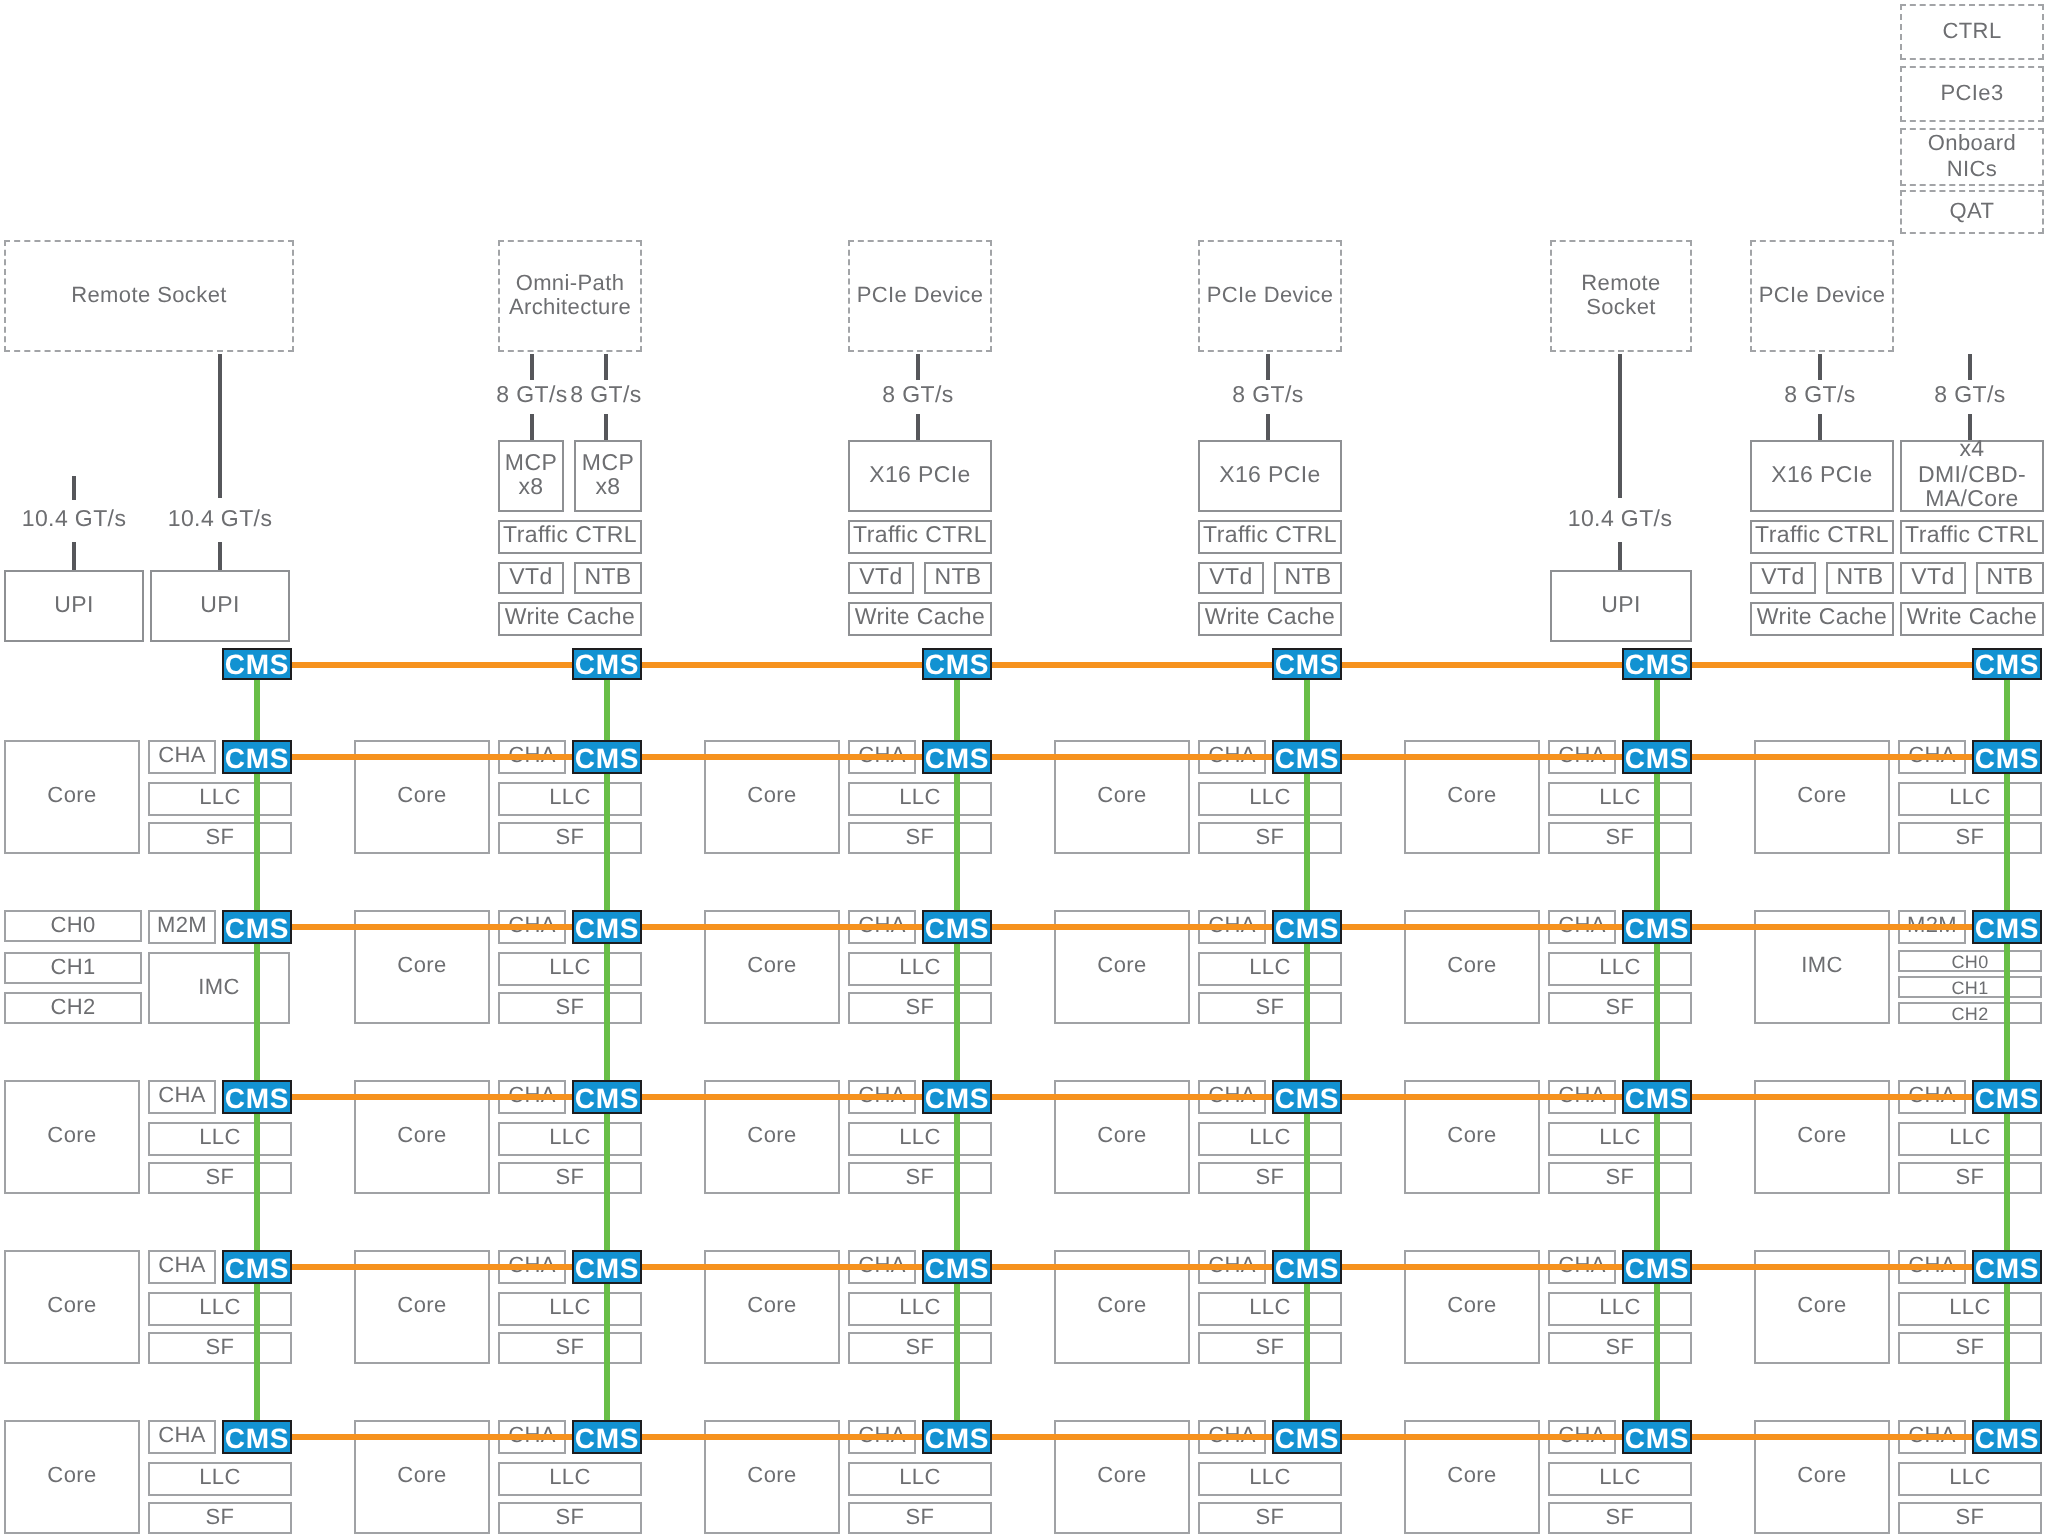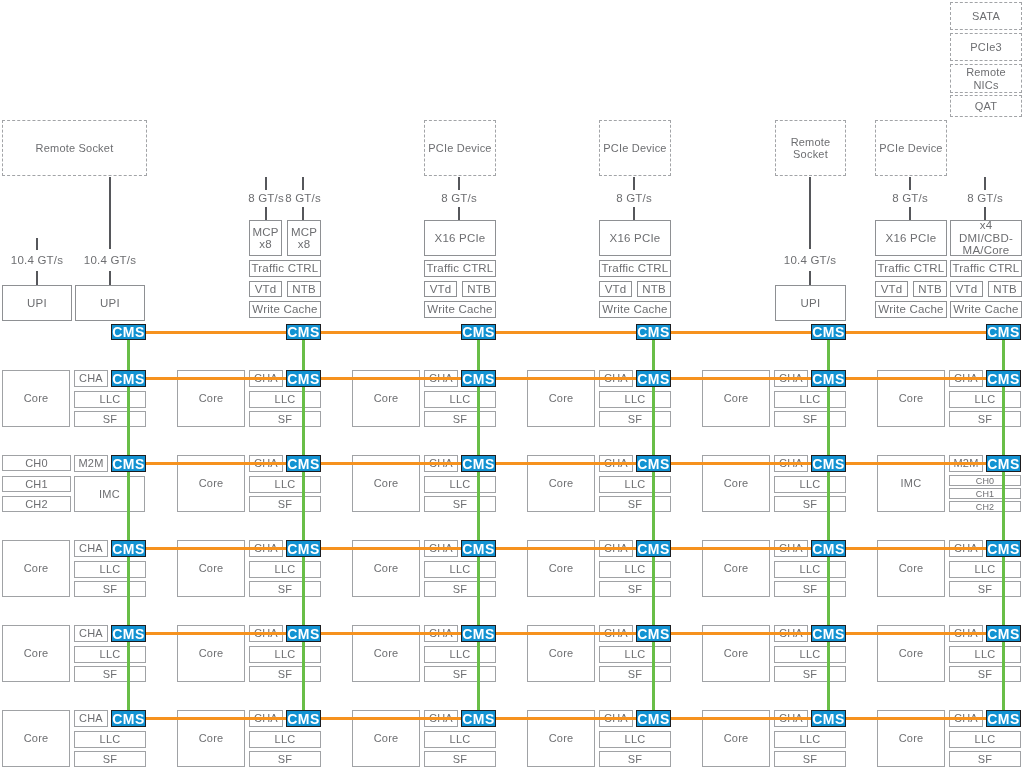--- a/index.html
+++ b/index.html
@@ -36,20 +36,21 @@
 <div id="diagram">
     <div class="box dashed" style="left: 2px; top: 120px; width: 145px; height: 56px;">Remote Socket</div>
     <div class="vlink" style="left: 109px; top: 177px; height: 72px;"></div>
     <div class="vlink" style="left: 36px; top: 238px; height: 12px;"></div>
     <div class="lbl" style="left: 37px; top: 254px;">10.4 GT/s</div>
     <div class="lbl" style="left: 110px; top: 254px;">10.4 GT/s</div>
     <div class="vlink" style="left: 36px; top: 271px; height: 14px;"></div>
     <div class="vlink" style="left: 109px; top: 271px; height: 14px;"></div>
     <div class="box io" style="left: 2px; top: 285px; width: 70px; height: 36px;">UPI</div>
     <div class="box io" style="left: 75px; top: 285px; width: 70px; height: 36px;">UPI</div>
+    <div class="box dashed" style="left: 249px; top: 120px; width: 72px; height: 56px;">Omni-Path Architecture</div>
     <div class="vlink" style="left: 265px; top: 177px; height: 13px;"></div>
     <div class="vlink" style="left: 302px; top: 177px; height: 13px;"></div>
     <div class="lbl" style="left: 266px; top: 192px;">8 GT/s</div>
     <div class="lbl" style="left: 303px; top: 192px;">8 GT/s</div>
     <div class="vlink" style="left: 265px; top: 207px; height: 13px;"></div>
     <div class="vlink" style="left: 302px; top: 207px; height: 13px;"></div>
     <div class="box io" style="left: 249px; top: 220px; width: 33px; height: 36px;">MCP x8</div>
     <div class="box io" style="left: 287px; top: 220px; width: 34px; height: 36px;">MCP x8</div>
     <div class="box io" style="left: 249px; top: 260px; width: 72px; height: 17px;">Traffic CTRL</div>
     <div class="box io" style="left: 249px; top: 281px; width: 33px; height: 16px;">VTd</div>
@@ -80,23 +81,23 @@
     <div class="box io" style="left: 775px; top: 285px; width: 71px; height: 36px;">UPI</div>
     <div class="box dashed" style="left: 875px; top: 120px; width: 72px; height: 56px;">PCIe Device</div>
     <div class="vlink" style="left: 909px; top: 177px; height: 13px;"></div>
     <div class="lbl" style="left: 910px; top: 192px;">8 GT/s</div>
     <div class="vlink" style="left: 909px; top: 207px; height: 13px;"></div>
     <div class="box io" style="left: 875px; top: 220px; width: 72px; height: 36px;">X16 PCIe</div>
     <div class="box io" style="left: 875px; top: 260px; width: 72px; height: 17px;">Traffic CTRL</div>
     <div class="box io" style="left: 875px; top: 281px; width: 33px; height: 16px;">VTd</div>
     <div class="box io" style="left: 913px; top: 281px; width: 34px; height: 16px;">NTB</div>
     <div class="box io" style="left: 875px; top: 301px; width: 72px; height: 17px;">Write Cache</div>
-    <div class="box dashed" style="left: 950px; top: 2px; width: 72px; height: 28px;">SATA</div>
+    <div class="box dashed" style="left: 950px; top: 2px; width: 72px; height: 28px;">CTRL</div>
     <div class="box dashed" style="left: 950px; top: 33px; width: 72px; height: 28px;">PCIe3</div>
-    <div class="box dashed" style="left: 950px; top: 64px; width: 72px; height: 29px;">Remote NICs</div>
+    <div class="box dashed" style="left: 950px; top: 64px; width: 72px; height: 29px;">Onboard NICs</div>
     <div class="box dashed" style="left: 950px; top: 95px; width: 72px; height: 22px;">QAT</div>
     <div class="vlink" style="left: 984px; top: 177px; height: 13px;"></div>
     <div class="lbl" style="left: 985px; top: 192px;">8 GT/s</div>
     <div class="vlink" style="left: 984px; top: 207px; height: 13px;"></div>
     <div class="box io" style="left: 950px; top: 220px; width: 72px; height: 36px;">x4 DMI/CBD-MA/Core</div>
     <div class="box io" style="left: 950px; top: 260px; width: 72px; height: 17px;">Traffic CTRL</div>
     <div class="box io" style="left: 950px; top: 281px; width: 33px; height: 16px;">VTd</div>
     <div class="box io" style="left: 988px; top: 281px; width: 34px; height: 16px;">NTB</div>
     <div class="box io" style="left: 950px; top: 301px; width: 72px; height: 17px;">Write Cache</div>
     <div class="box" style="left: 2px; top: 370px; width: 68px; height: 57px;">Core</div>

